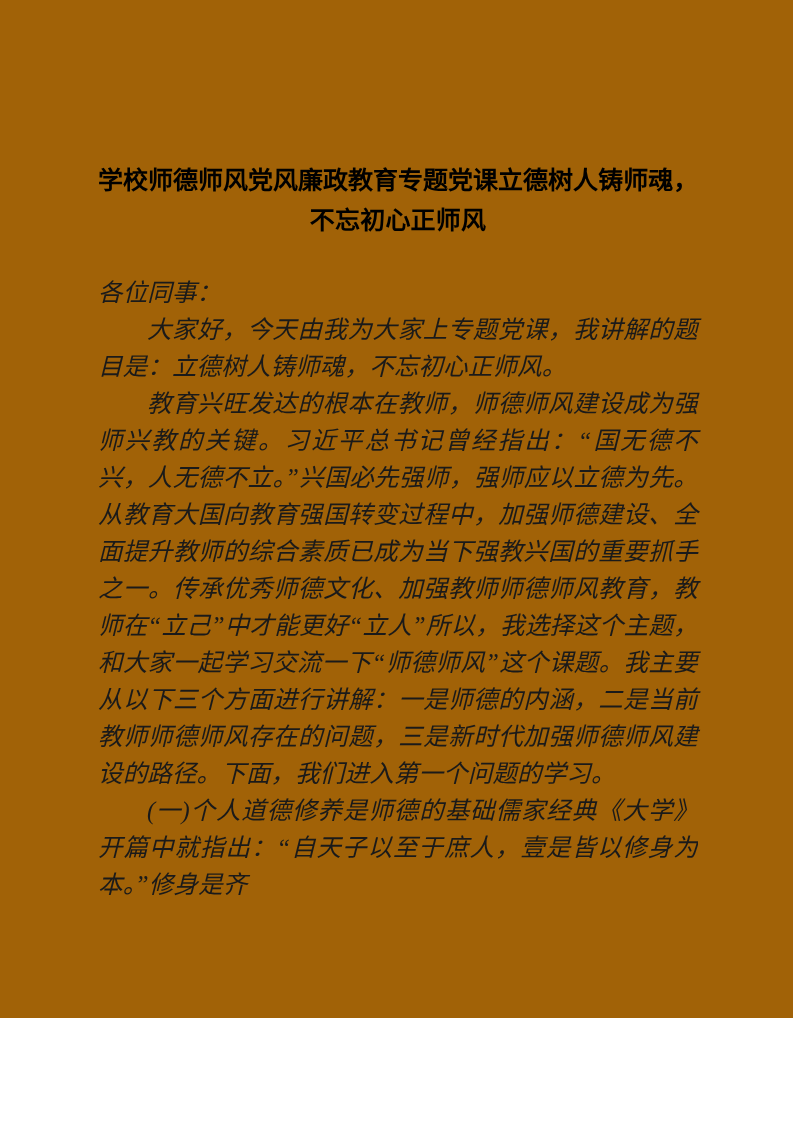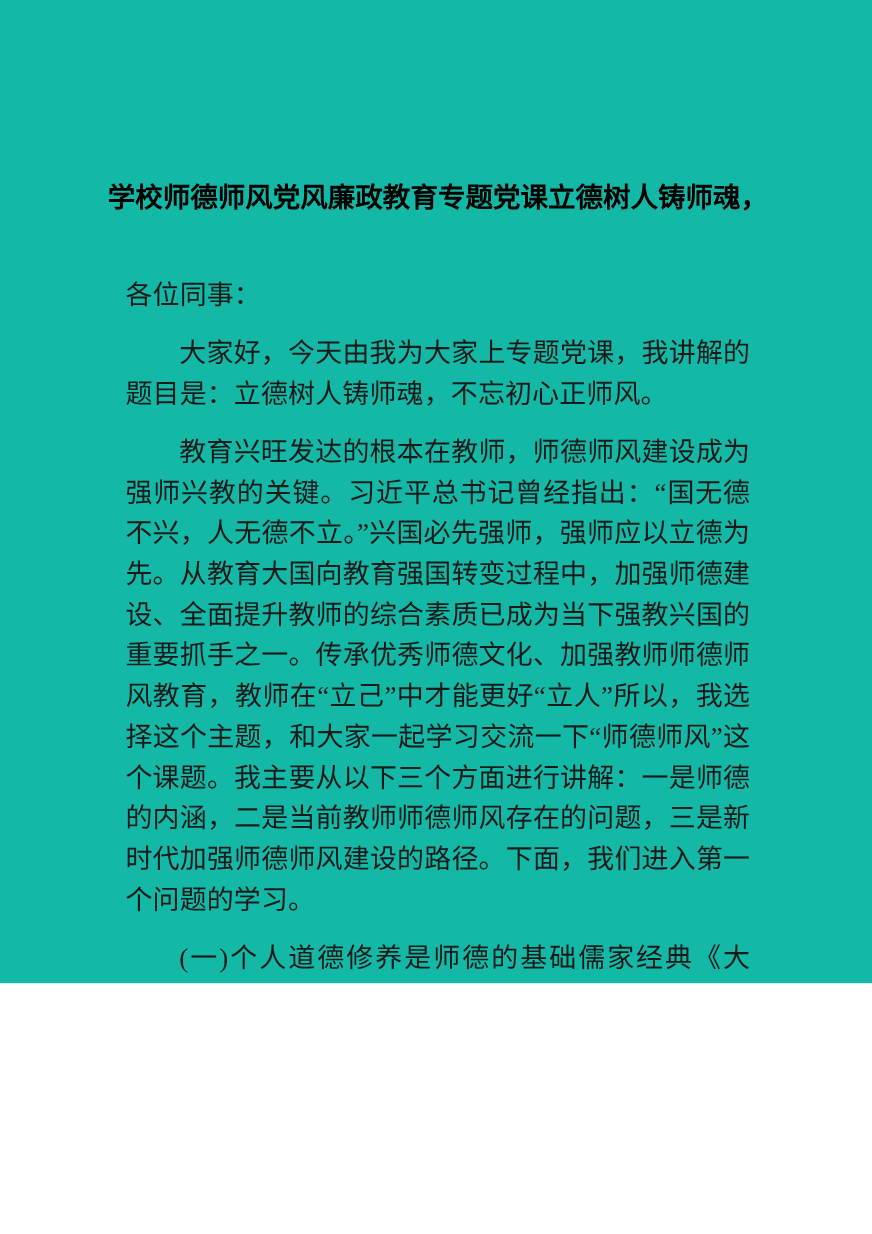--- a/index.html
+++ b/index.html
@@ -5,23 +5,23 @@
 <style>
   html, body {
     margin: 0;
     padding: 0;
     background: #ffffff;
   }
 
   .page {
     position: relative;
     width: 793px;
-    height: 894px;
+    height: 1018px;
     margin: 0 auto;
-    background: #14b8a6;
+    background: #a16207;
     overflow: hidden;
     box-sizing: border-box;
   }
 
   
   .content {
     position: absolute;
     left: 98px;
     top: 0;
     width: 600px;
@@ -66,27 +66,28 @@
     font-family: "Liberation Serif", "DejaVu Serif", serif;
     font-size: 24.5px;
     line-height: 37px;
     color: #1a1a1a;
     text-align: justify;
     text-align-last: left;
     -webkit-font-smoothing: antialiased;
   }
 
   .body-text p {
-    margin: 16px;
+    margin: 0;
     padding: 0;
     text-indent: 2em;
     text-align: justify;
     text-align-last: left;
     word-break: break-all;
     letter-spacing: 0.15px;
+    font-style: italic;
   }
 
   
   .body-text p.no-indent {
     text-indent: 0;
   }
 
   
   .body-text p.tight {
     letter-spacing: -0.25px;
@@ -100,20 +101,21 @@
 </head>
 <body>
 
 <div class="page">
   <div class="content">
 
     <div class="title-spacer-top"></div>
 
     <h1 class="doc-title">
       <span class="title-line title-line-1">学校师德师风党风廉政教育专题党课立德树人铸师魂，</span>
+      <span class="title-line title-line-2">不忘初心正师风</span>
     </h1>
 
     <div class="title-spacer-below"></div>
 
     <div class="body-text">
 
       <p class="no-indent">各位同事：</p>
 
       <p>大家好，今天由我为大家上专题党课，我讲解的题目是：立德树人铸师魂，不忘初心正师风。</p>
 

